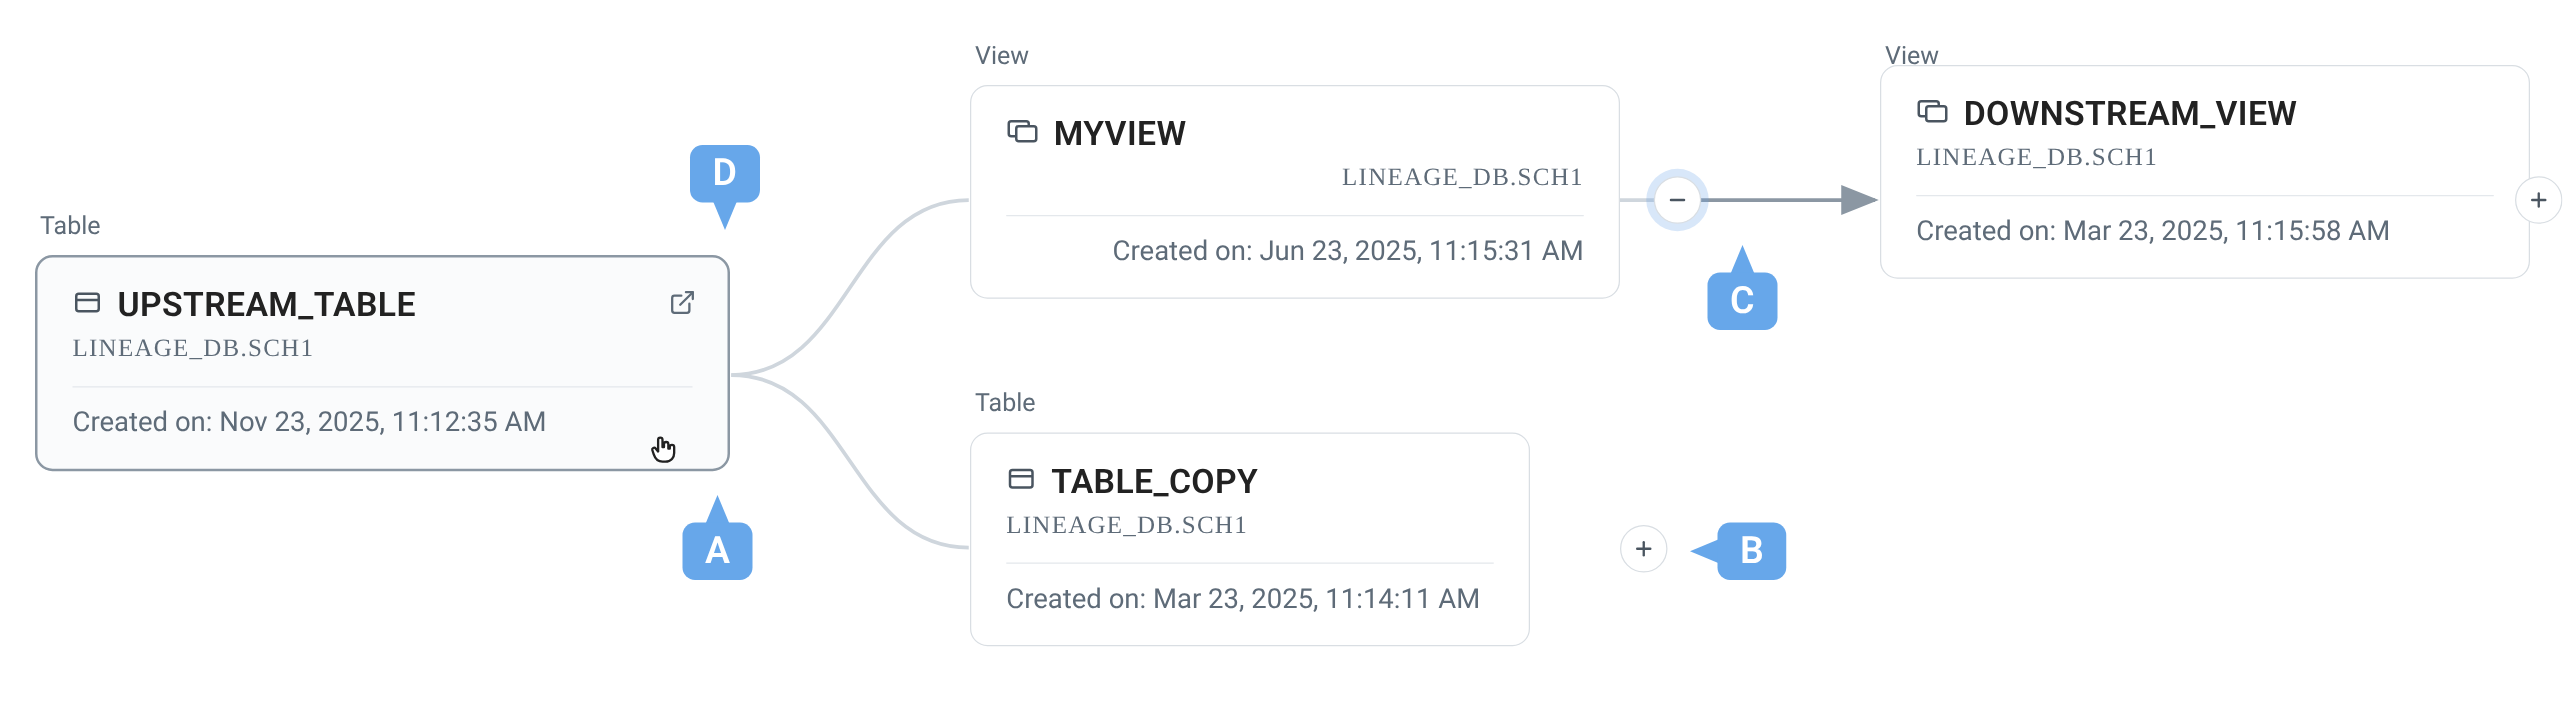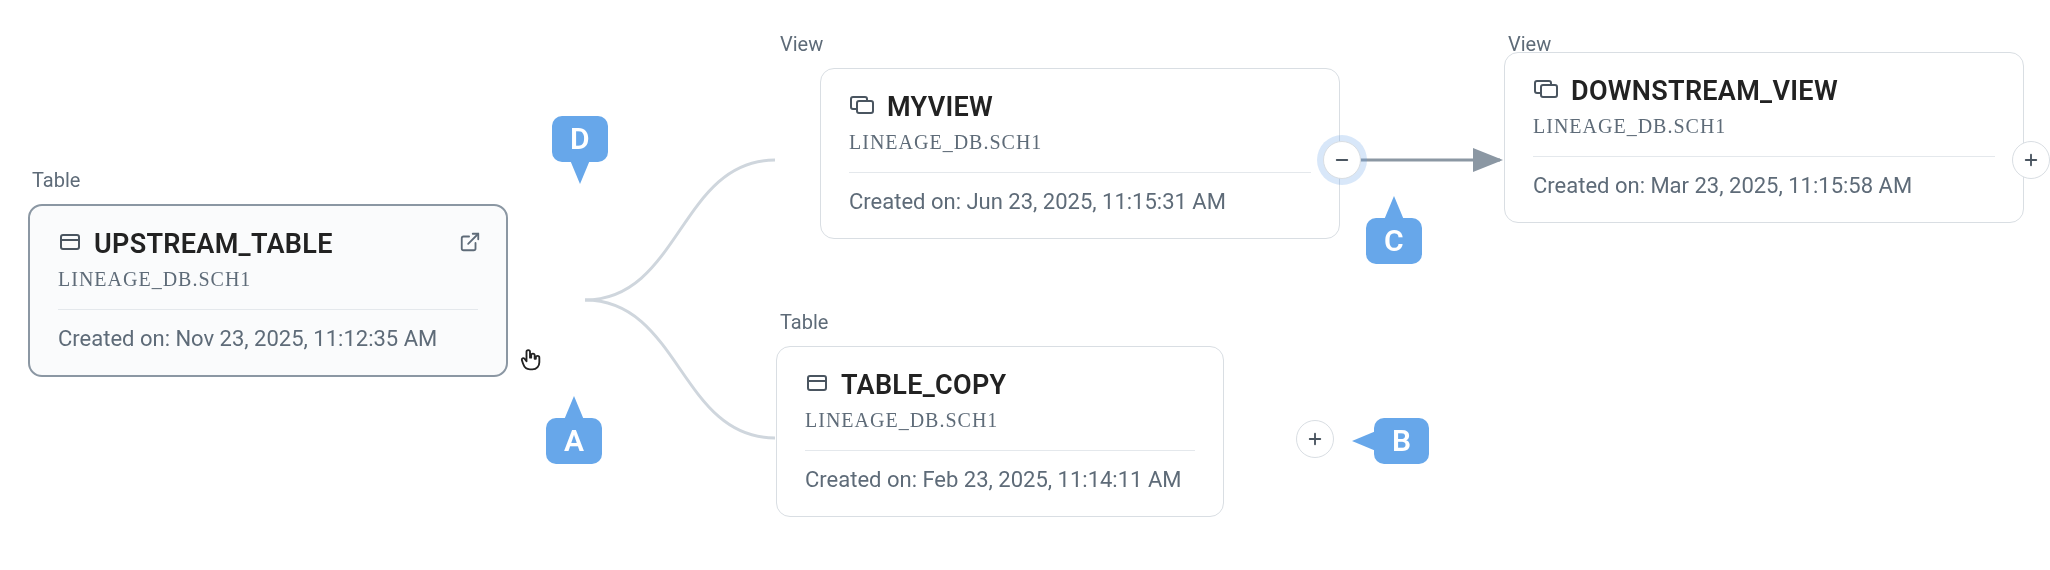--- a/index.html
+++ b/index.html
@@ -161,21 +161,21 @@
 
   <path d="M 585 300  C 680 300  680 438  775 438" stroke="#cfd6dd" stroke-width="3" fill="none"></path>
 
   <path d="M 1295 160 L 1325 160" stroke="#cfd6dd" stroke-width="3" fill="none"></path>
 
   <path d="M 1360 160 L 1500 160" stroke="#8b97a3" stroke-width="3" fill="none" marker-end="url(#arrowhead)"></path>
 </svg>
 
 <div class="node-type-label" style="left:32px; top:168px;">Table</div>
 
-<div class="node selected" style="left:28px; top:204px; width:480px;">
+<div class="node selected" style="left:28px; top:204px; width:556px;">
   <div class="node-title-row">
     <span class="icon-table">
       <svg width="24" height="24" viewBox="0 0 24 24" fill="none" stroke="#4a5560" stroke-width="2">
         <rect x="3" y="5" width="18" height="14" rx="2"></rect>
         <line x1="3" y1="10" x2="21" y2="10"></line>
       </svg>
     </span>
     <span class="node-title">UPSTREAM_TABLE</span>
   </div>
   <div class="node-path">LINEAGE_DB.SCH1</div>
@@ -192,21 +192,21 @@
 </div>
 
 <span class="cursor-hand" style="left:516px; top:346px;">
   <svg width="28" height="28" viewBox="0 0 24 24" fill="#fff" stroke="#222" stroke-width="1.6" stroke-linejoin="round">
     <path d="M9 11V5a1.5 1.5 0 1 1 3 0v5h1V8a1.5 1.5 0 1 1 3 0v3h1v-1a1.5 1.5 0 1 1 3 0v4c0 3-2 6-6 6h-2c-3 0-5-2-6-5l-1-3c-.4-1.2 1.4-2.2 2.3-1.1L9 13z"></path>
   </svg>
 </span>
 
 <div class="node-type-label" style="left:780px; top:32px;">View</div>
 
-<div class="node normal" style="left:820px; top:68px; width:520px;">
+<div class="node normal" style="left:776px; top:68px; width:520px;text-align:right;">
   <div class="node-title-row">
     <span class="icon-view">
       <svg width="26" height="24" viewBox="0 0 26 24" fill="none" stroke="#4a5560" stroke-width="2">
         <rect x="2" y="4" width="16" height="12" rx="2"></rect>
         <rect x="8" y="8" width="16" height="12" rx="2" fill="#fff"></rect>
       </svg>
     </span>
     <span class="node-title">MYVIEW</span>
   </div>
   <div class="node-path">LINEAGE_DB.SCH1</div>
@@ -227,21 +227,21 @@
     <span class="icon-table">
       <svg width="24" height="24" viewBox="0 0 24 24" fill="none" stroke="#4a5560" stroke-width="2">
         <rect x="3" y="5" width="18" height="14" rx="2"></rect>
         <line x1="3" y1="10" x2="21" y2="10"></line>
       </svg>
     </span>
     <span class="node-title">TABLE_COPY</span>
   </div>
   <div class="node-path">LINEAGE_DB.SCH1</div>
   <hr class="node-divider">
-  <div class="node-meta">Created on: Feb 23, 2025, 11:14:11 AM</div>
+  <div class="node-meta">Created on: Mar 23, 2025, 11:14:11 AM</div>
 </div>
 
 <div class="lin-btn" style="left:1296px; top:420px;">
   <svg width="18" height="18" viewBox="0 0 24 24" stroke="#4a5560" stroke-width="2.5" stroke-linecap="round">
     <line x1="12" y1="5" x2="12" y2="19"></line>
     <line x1="5" y1="12" x2="19" y2="12"></line>
   </svg>
 </div>
 
 <div class="node-type-label" style="left:1508px; top:32px;">View</div>

